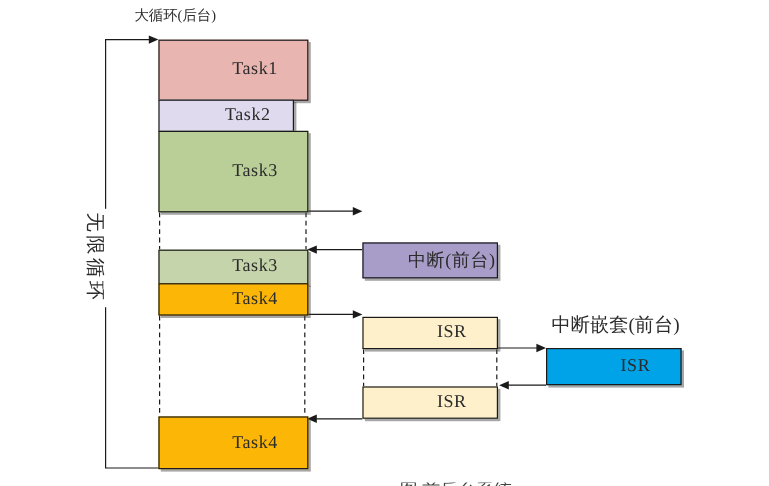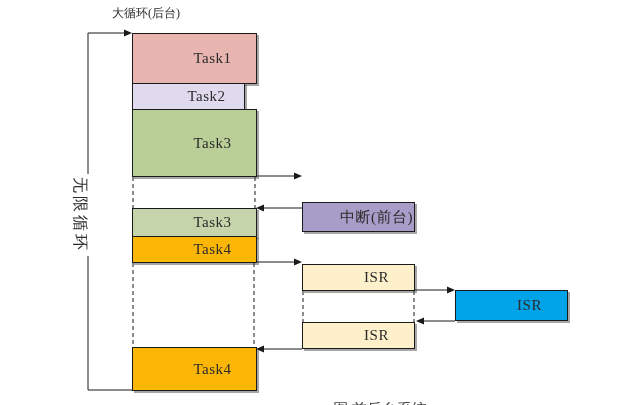--- a/index.html
+++ b/index.html
@@ -82,20 +82,21 @@
     </g>
 
     <g>
       <line x1="302" y1="349" x2="261" y2="349" stroke="#1a1a1a" stroke-width="1"></line>
       <polygon points="256,349 264,345.5 264,352.5" fill="#1a1a1a"></polygon>
     </g>
   </svg>
 
   <div class="lbl" id="title">大循环(后台)</div>
   <div class="lbl" id="loop-label">无限循环</div>
+  <div class="lbl" id="nested-title">中断嵌套(前台)</div>
 
   <div class="blk" style="left: 132px; top: 33px; width: 125px; height: 51px; background-color: rgb(232, 181, 177);">Task1</div>
   <div class="blk" style="left: 132px; top: 83px; width: 113px; height: 27px; background-color: rgb(223, 218, 238);">Task2</div>
   <div class="blk" style="left: 132px; top: 109px; width: 125px; height: 68px; background-color: rgb(185, 207, 151);">Task3</div>
   <div class="blk" style="left: 132px; top: 208px; width: 125px; height: 29px; background-color: rgb(198, 212, 171);">Task3</div>
   <div class="blk" style="left: 132px; top: 236px; width: 125px; height: 27px; background-color: rgb(252, 182, 5);">Task4</div>
   <div class="blk" style="left: 132px; top: 347px; width: 125px; height: 44px; background-color: rgb(252, 182, 5);">Task4</div>
 
   <div class="blk" style="left: 302px; top: 164px; width: 113px; height: 30px; background-color: rgb(168, 156, 200); margin-top: 38px;">中断(前台)</div>
   <div class="blk" style="left: 302px; top: 264px; width: 113px; height: 27px; background-color: rgb(253, 240, 203);">ISR</div>

